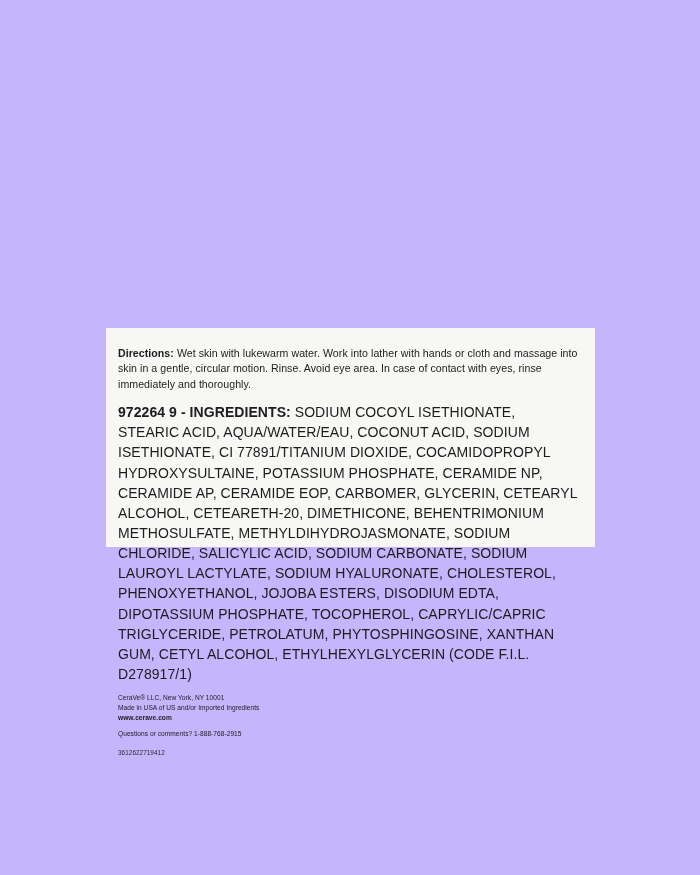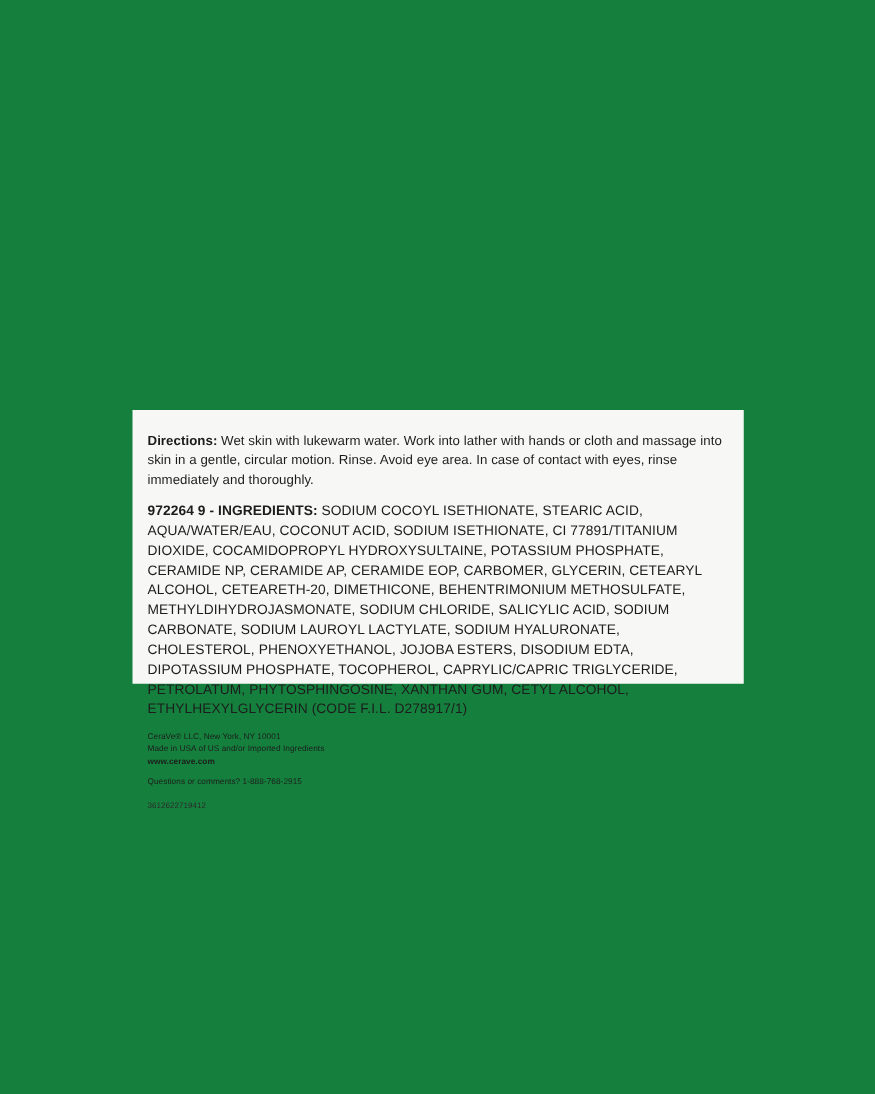--- a/index.html
+++ b/index.html
@@ -10,21 +10,21 @@
     width: 700px;
     height: 875px;
     background: #ffffff;
     font-family: "Liberation Sans", sans-serif;
     -webkit-font-smoothing: antialiased;
   }
   #page {
     position: relative;
     width: 700px;
     height: 875px;
-    background: #15803d;
+    background: #c4b5fd;
     overflow: hidden;
   }
   
   #label-panel {
     position: absolute;
     left: 106px;
     top: 328px;
     width: 489px;
     height: 219px;
     background: #f7f7f5;
@@ -36,21 +36,21 @@
     line-height: 1.45;
     color: #1c1c1c;
     letter-spacing: 0.05px;
     margin: 0 0 10px 0;
     max-width: 470px;
   }
   .directions-label {
     font-weight: bold;
   }
   .ingredients-block {
-    font-size: 11px;
+    font-size: 14px;
     line-height: 1.44;
     color: #1c1c1c;
     letter-spacing: 0.07px;
     margin: 0 0 9px 0;
     max-width: 472px;
     text-align: left;
   }
   .ingredients-code {
     font-weight: bold;
   }

